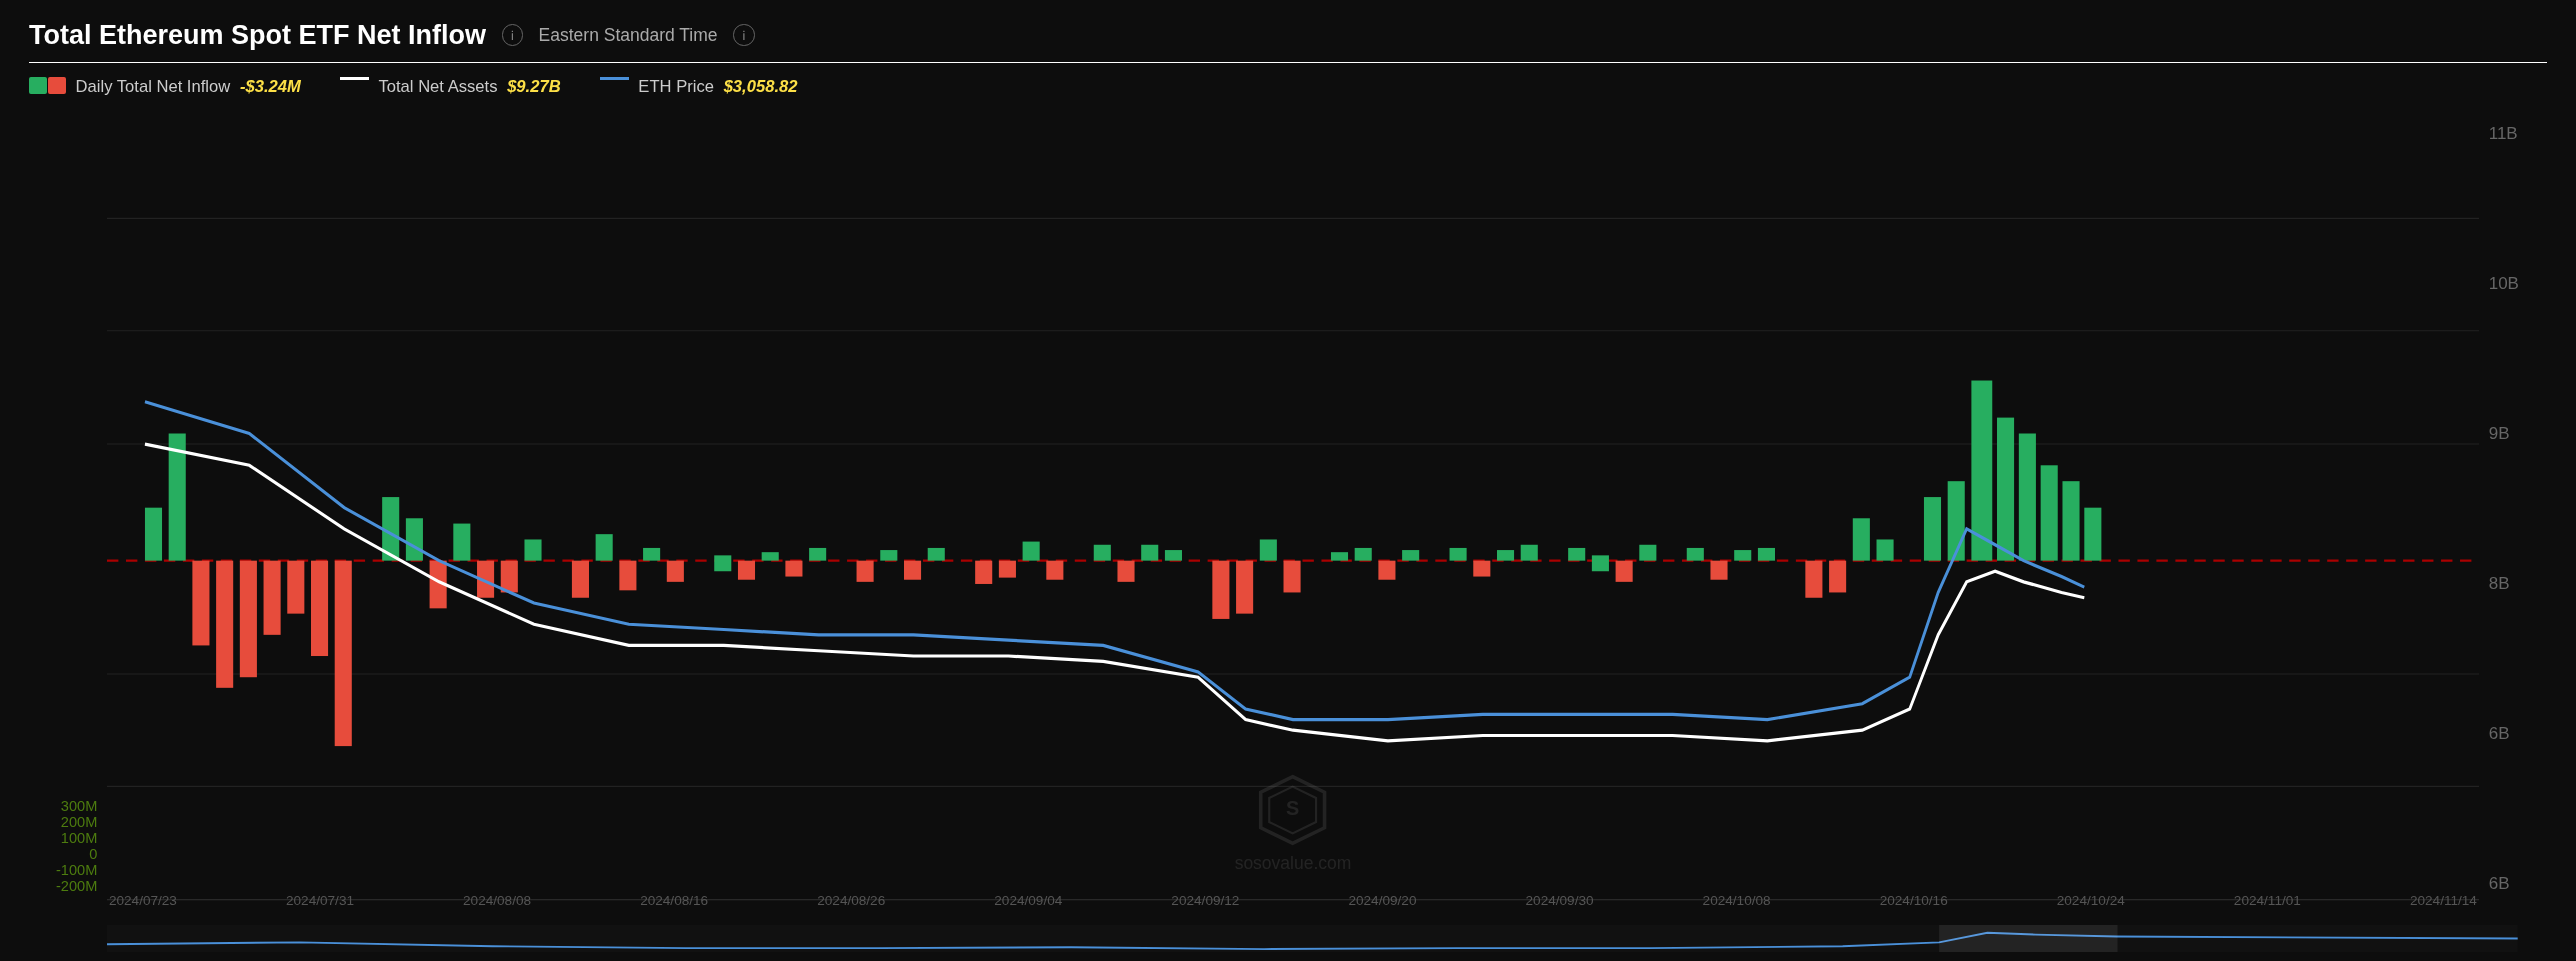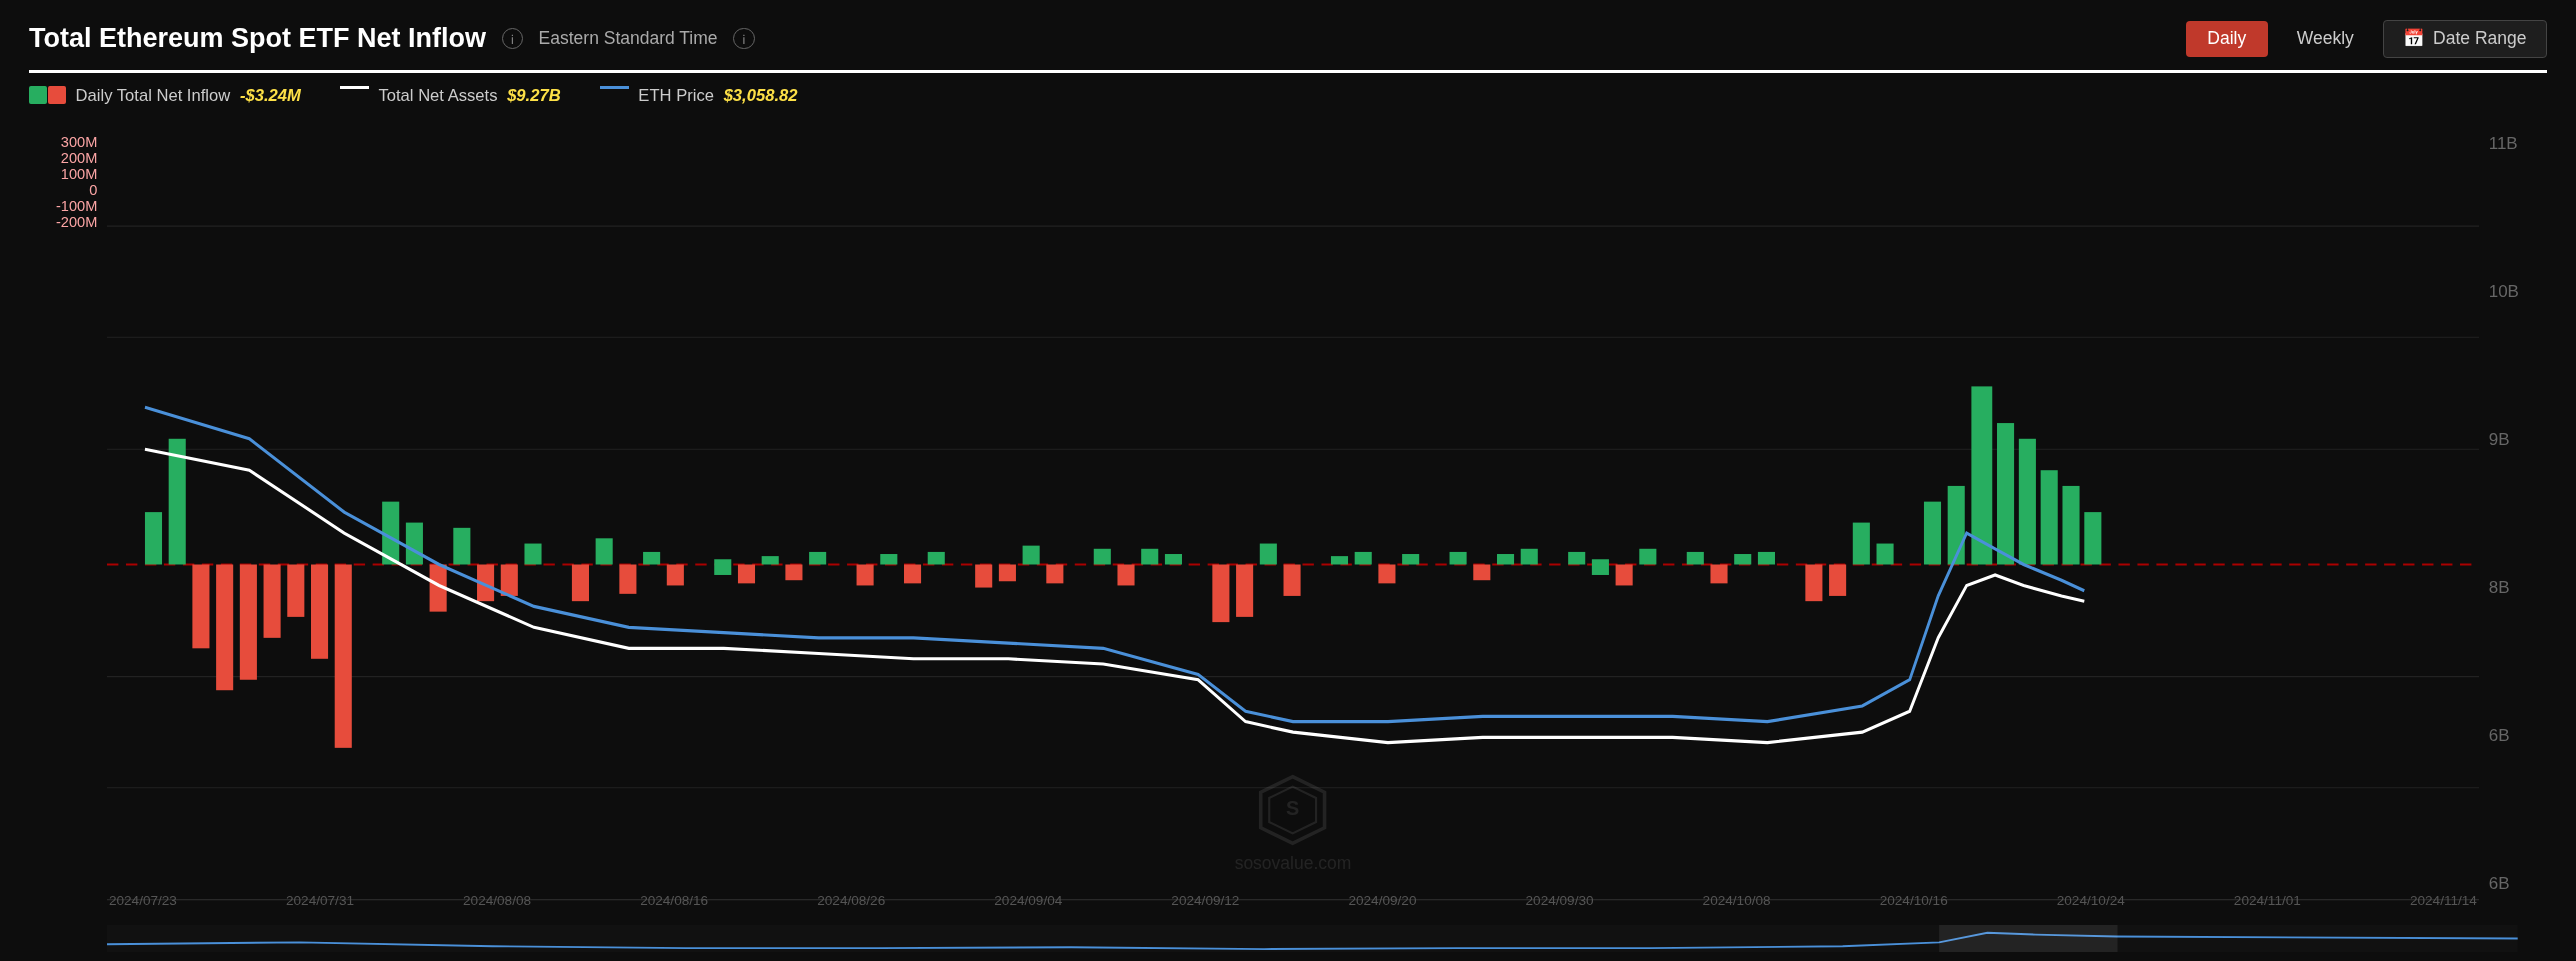--- a/index.html
+++ b/index.html
@@ -16,21 +16,21 @@
       height: 100%;
       padding: 19.5px 29px 9.7px 29px;
       display: flex;
       flex-direction: column;
     }
     .header-row {
       display: flex;
       align-items: center;
       justify-content: space-between;
       padding-bottom: 11.7px;
-      border-bottom: 3px solid #ffffff;
+      border-bottom: 1px solid #ffffff;
     }
     .title-section {
       display: flex;
       align-items: center;
       gap: 15.6px;
     }
     .page-title {
       font-size: 27px;
       font-weight: 600;
       color: #fff;
@@ -131,24 +131,24 @@
     }
     .chart-area {
       flex: 1;
       position: relative;
       display: flex;
     }
     .y-axis-left {
       width: 78px;
       display: flex;
       flex-direction: column;
-      justify-content: flex-start;
+      justify-content: flex-end;
       padding: 19.5px 0 58px 0;
       font-size: 14.6px;
-      color: #fca5a5;
+      color: #4d7c0f;
       text-align: right;
       padding-right: 9.7px;
     }
     .y-axis-right {
       width: 68px;
       display: flex;
       flex-direction: column;
       justify-content: space-between;
       padding: 19.5px 0 58px 0;
       font-size: 17px;
@@ -221,28 +221,20 @@
 <body>
 
 <div class="container">
 
   <div class="header-row">
     <div class="title-section">
       <span class="page-title">Total Ethereum Spot ETF Net Inflow</span>
       <span class="info-icon">ℹ</span>
       <span class="timezone">Eastern Standard Time</span>
       <span class="info-icon">ℹ</span>
-    </div>
-    <div class="controls-section">
-      <button class="btn-daily">Daily</button>
-      <button class="btn-weekly">Weekly</button>
-      <button class="btn-date-range">
-        <span>📅</span>
-        <span>Date Range</span>
-      </button>
     </div>
   </div>
 
   <div class="legend-row">
     <div class="legend-item">
       <div style="display:flex; gap:1.9px;">
         <div class="legend-swatch-green"></div>
         <div class="legend-swatch-red"></div>
       </div>
       <span>Daily Total Net Inflow</span>

